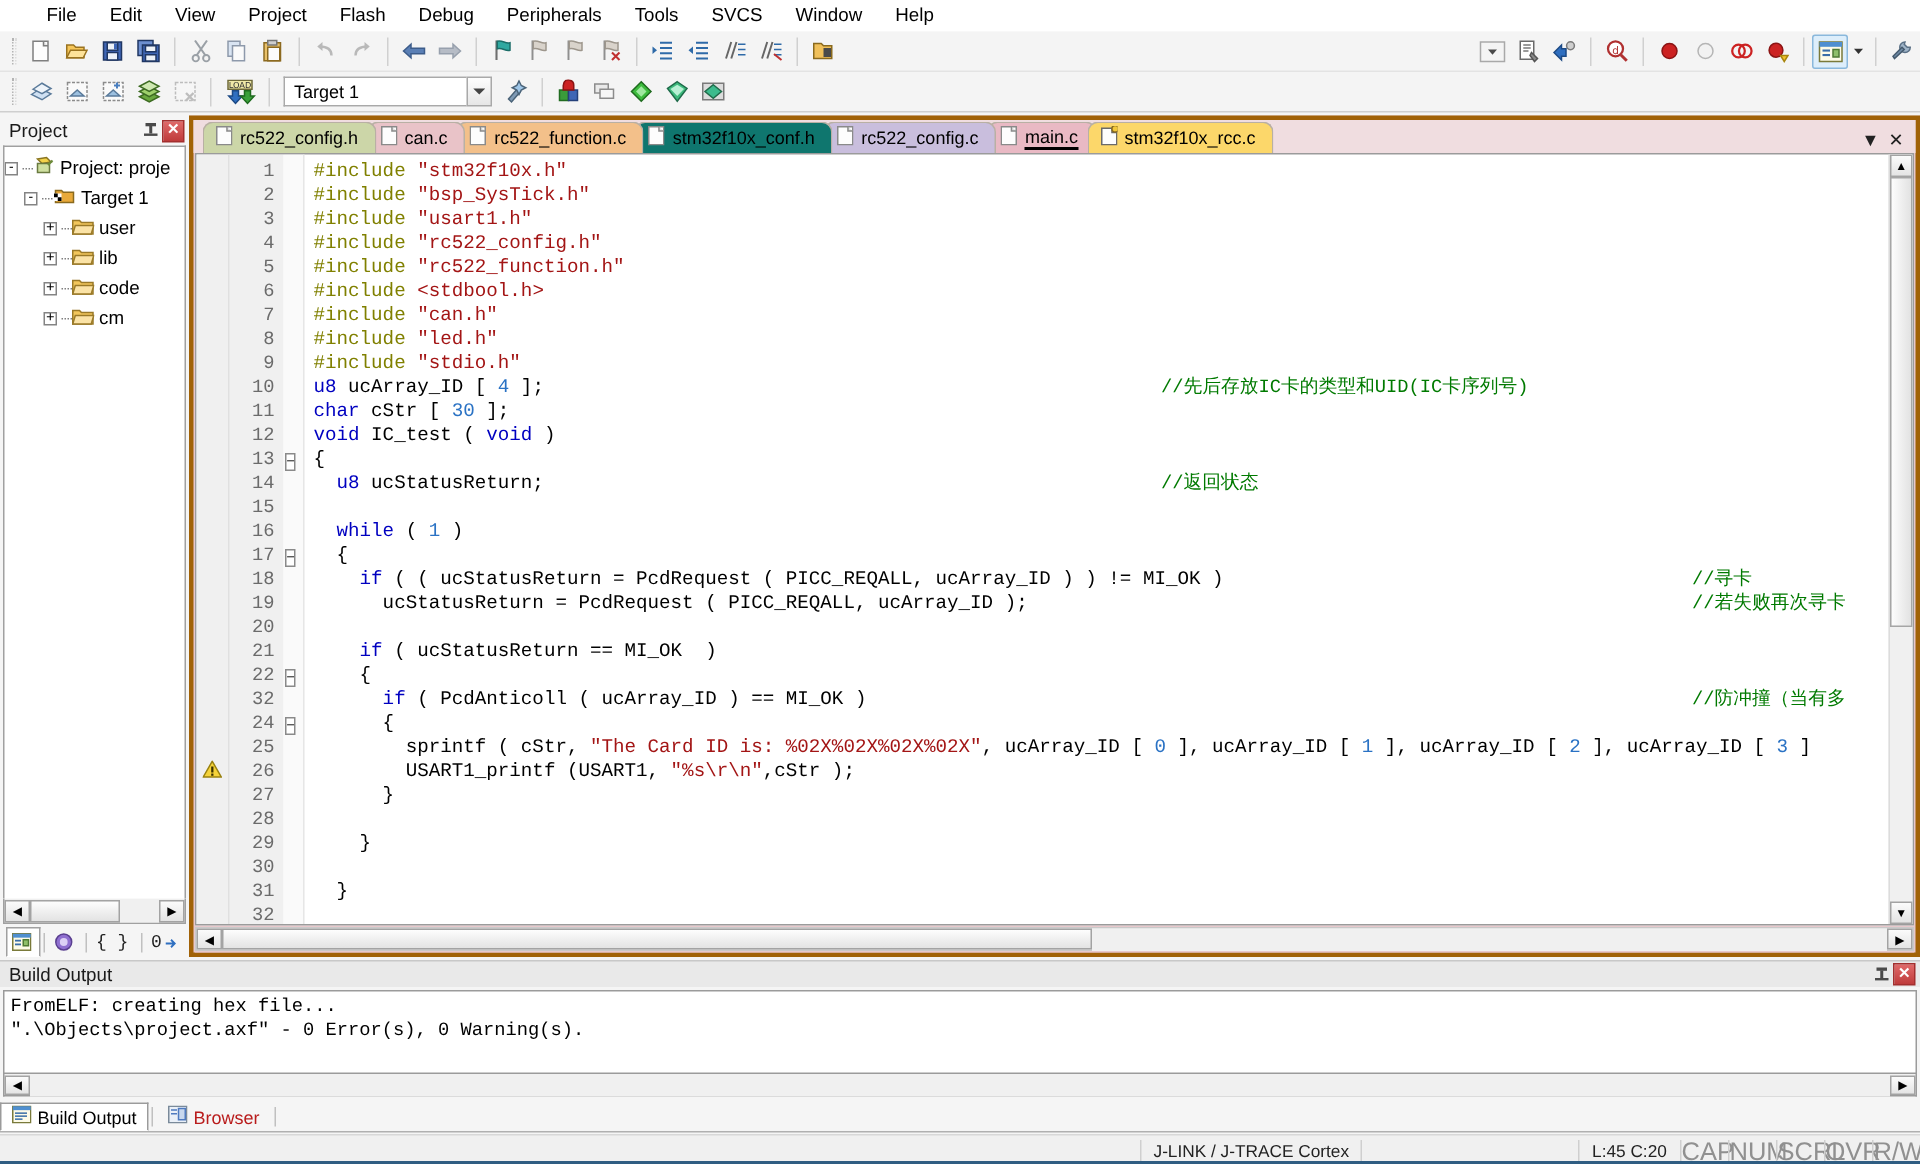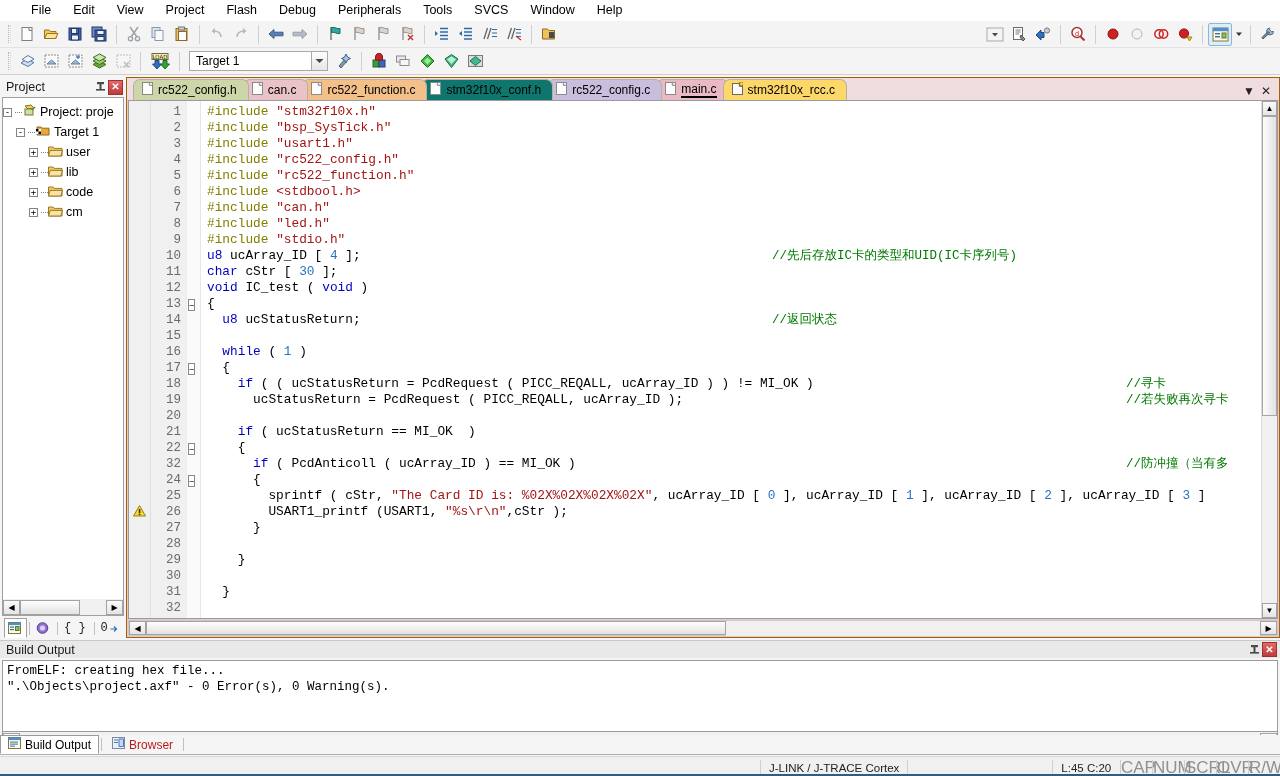--- a/index.html
+++ b/index.html
@@ -124,21 +124,21 @@
     display: flex; align-items: center; gap: 2px;
     height: 20px; padding: 0 3px; border: 1px solid transparent;
     font-size: 10px; color: #777;
   }
   .ptab.sel { background: #fff; border: 1px solid #a0a0a0; border-bottom-color: #fff; }
 
   
   .editor-wrap {
     position: absolute; left: 126px; top: 0; right: 0; height: 561px;
     background: #e8c8cc;
-    border: 1px solid #a16207;
+    border: 3px solid #a16207;
     display: flex; flex-direction: column;
   }
   .tabstrip {
     height: 22px; display: flex; align-items: flex-end;
     position: relative; padding-left: 6px;
     background: #f0dde0;
   }
   .etab {
     height: 21px; display: flex; align-items: center; gap: 5px;
     padding: 0 11px 0 8px;
@@ -214,21 +214,21 @@
 
   
   .build-panel { position: absolute; left: 0; top: 640px; width: 1280px; height: 96px; background: #f5f5f5; }
   .build-head {
     height: 18px; background: #e9e9e9;
     display: flex; align-items: center; padding-left: 6px;
     font-size: 12.5px; color: #1a1a1a;
     border-top: 1px solid #c8c8c8;
   }
   .build-body {
-    margin: 2px 2px 0 2px; height: 72px; background: #fff;
+    margin: 2px 2px 0 2px; height: 56px; background: #fff;
     border: 1px solid #9b9b9b;
     font-family: "Liberation Mono", monospace; font-size: 12.5px;
     color: #000; padding: 2px 4px; overflow: hidden;
   }
   .build-body .bl { height: 16px; line-height: 16px; white-space: pre; }
   .build-hsb {
     margin: 0 2px; height: 15px; background: #f0f0f0;
     border: 1px solid #9b9b9b; border-top: none;
     display: flex; align-items: center;
   }

